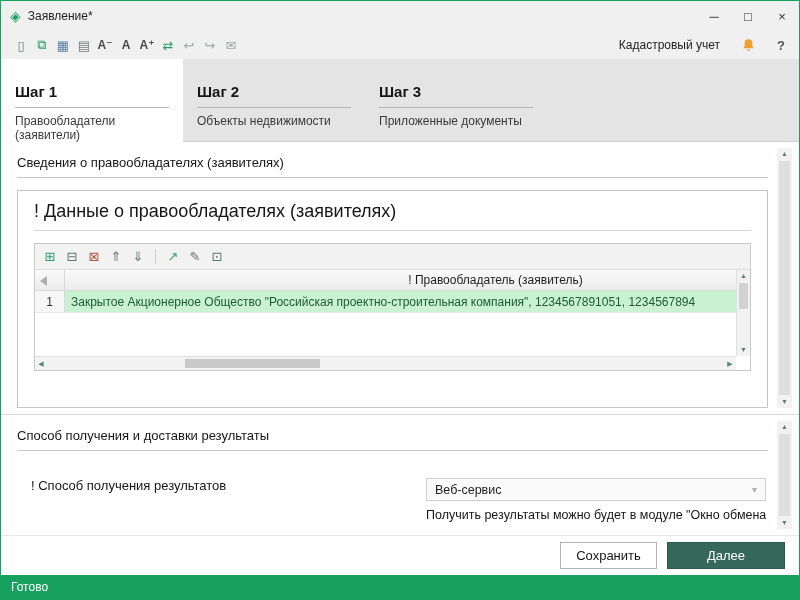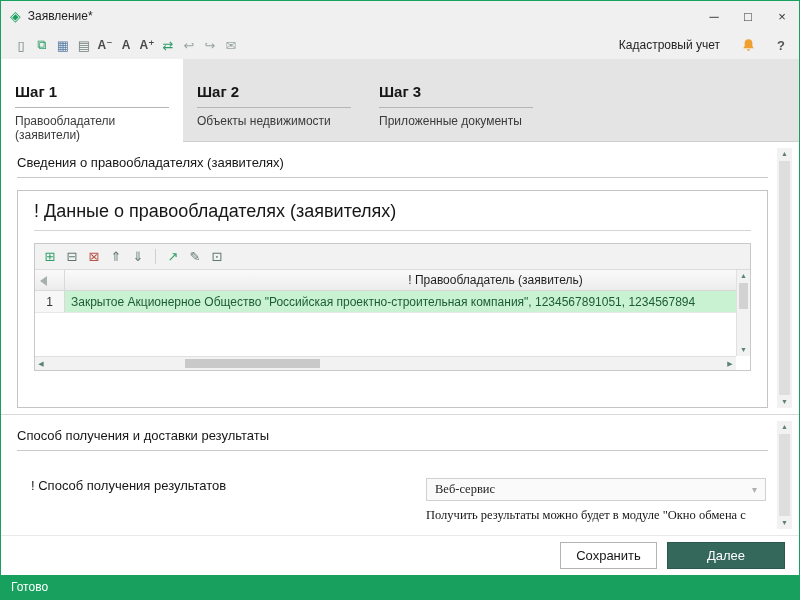--- a/index.html
+++ b/index.html
@@ -164,21 +164,21 @@
   .hsb-arrow.left { left: 0; }
   .hsb-arrow.right { right: 0; }
   .hsb-thumb { position: absolute; top: 2px; bottom: 2px; left: 150px; width: 135px; background: #c9c9c9; }
 
   
   .divider { flex: 0 0 1px; background: #d9d9d9; }
 
   
   .field-row { display: flex; margin-top: 27px; align-items: flex-start; }
   .field-label { flex: 1; padding-left: 14px; font-size: 13px; color: #161616; }
-  .field-col { width: 340px; margin-right: 2px; font-family: Liberation Serif, serif; }
+  .field-col { width: 340px; margin-right: 2px; }
   .combo {
     height: 23px; background: #fafafa; border: 1px solid #d0d0d0;
     display: flex; align-items: center; justify-content: space-between;
     padding: 0 8px; font-size: 12.5px; color: #1f1f1f;
   }
   .combo-arrow { color: #b0b0b0; font-size: 10px; }
   .help-text {
     font-size: 12.5px; color: #161616; margin-top: 7px;
     white-space: nowrap; overflow: hidden;
   }

